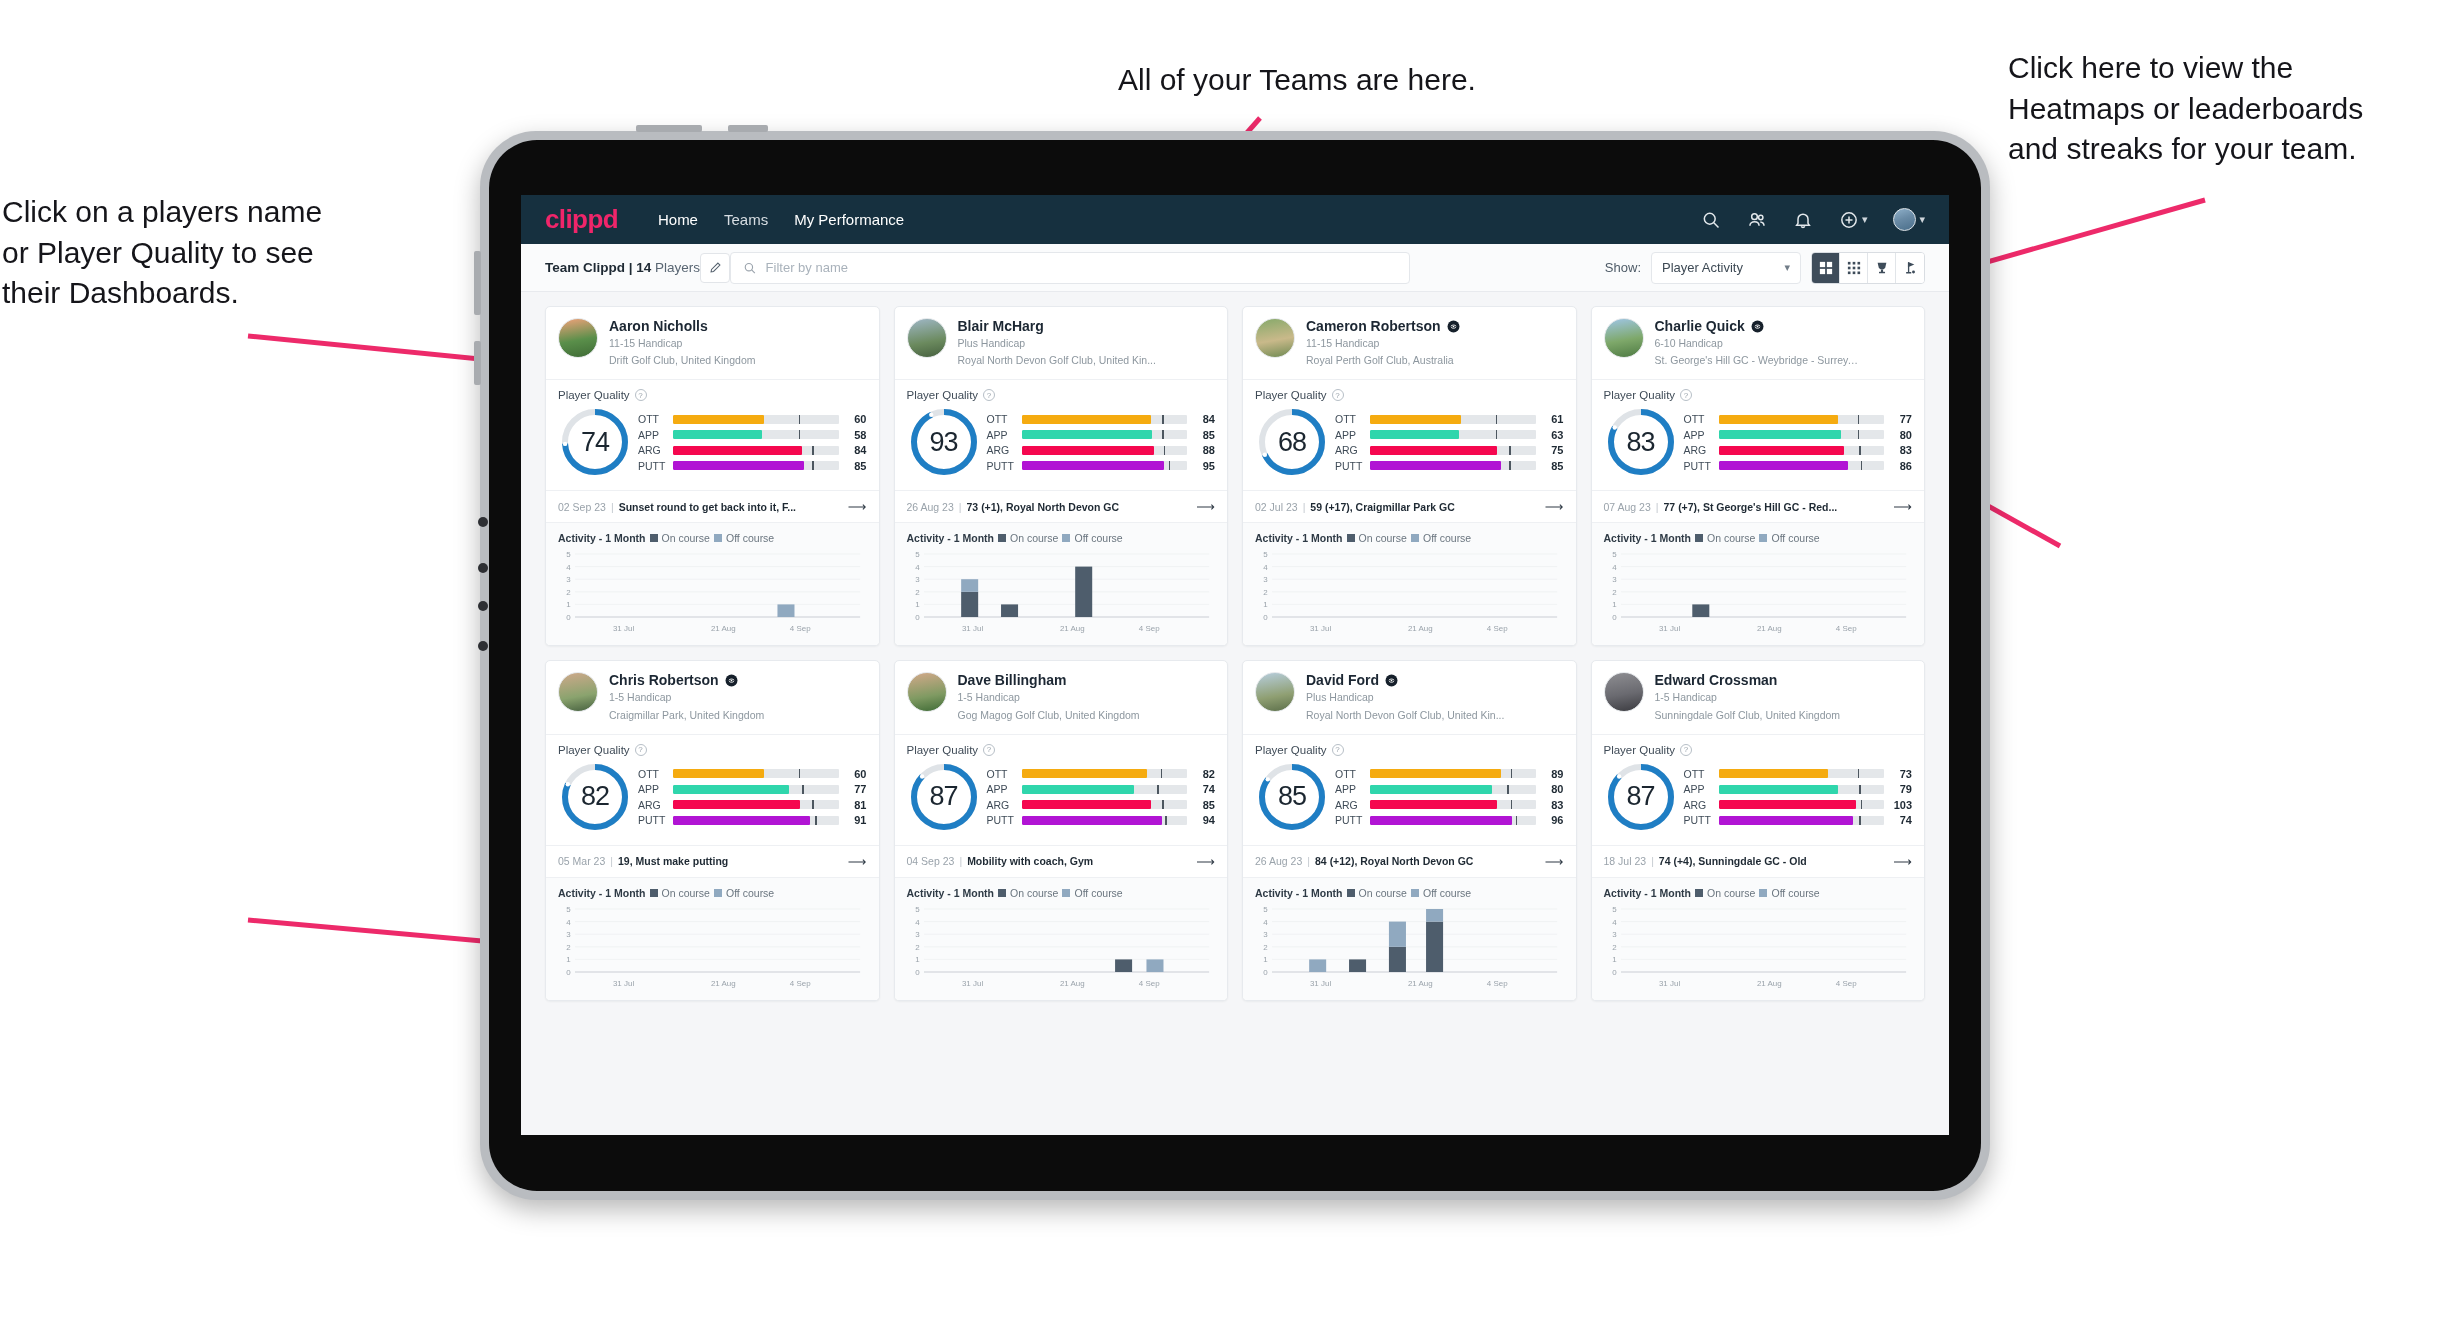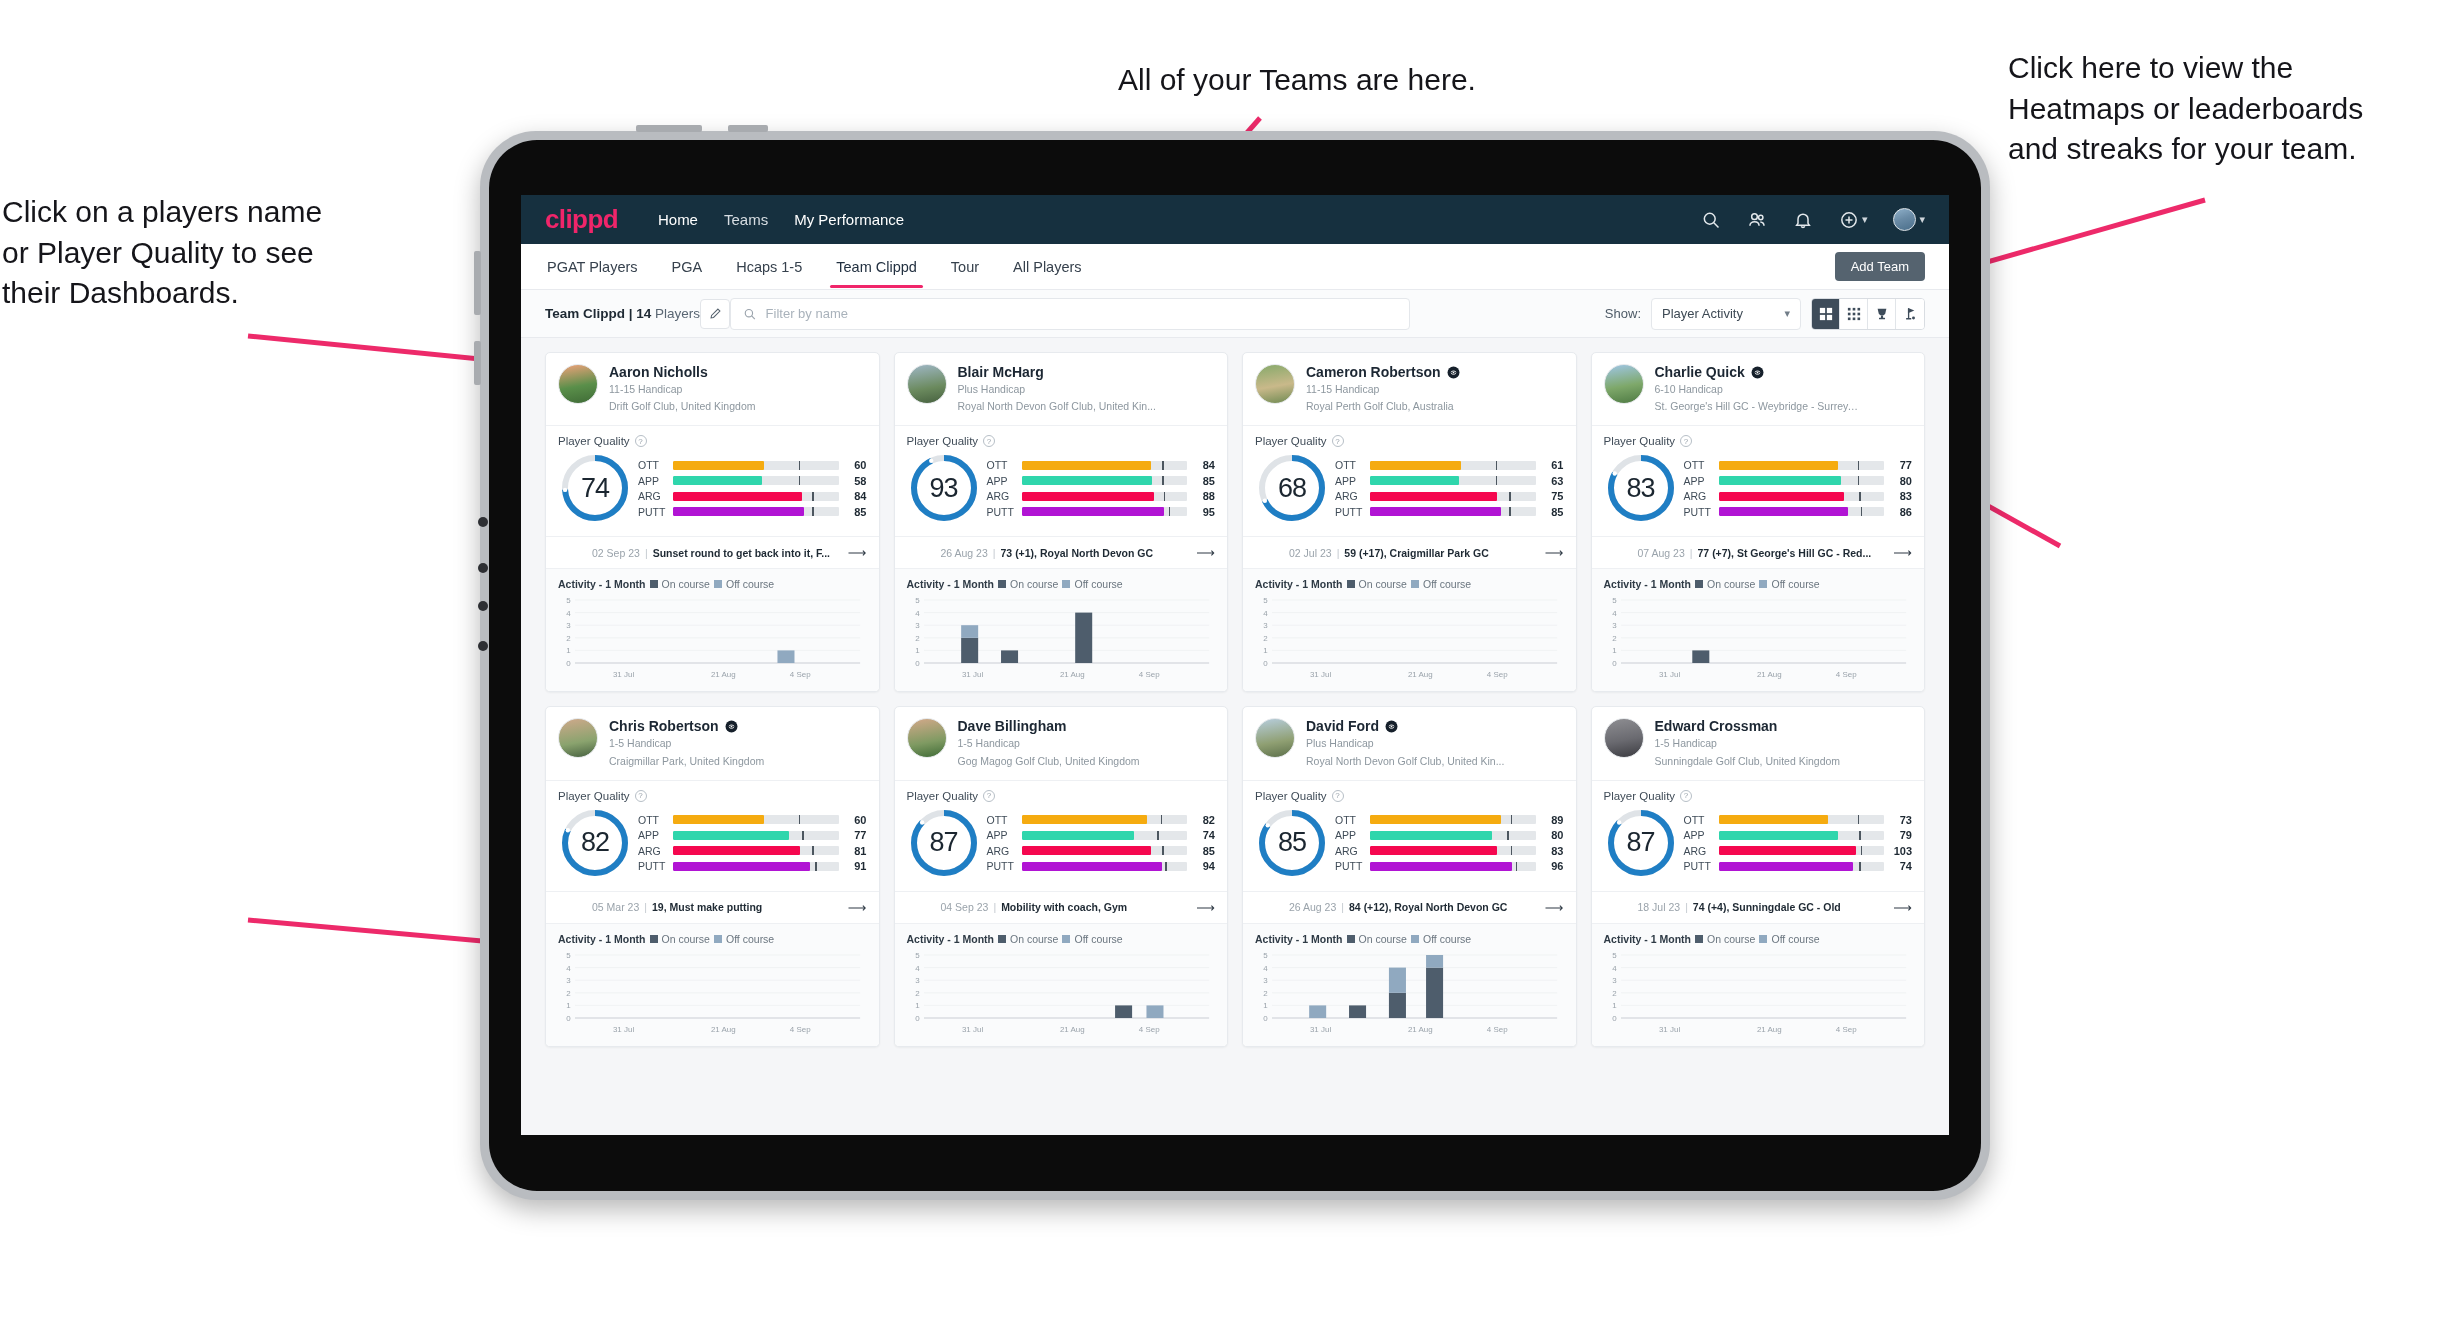--- a/index.html
+++ b/index.html
@@ -163,21 +163,21 @@
   .blab { font-size: 10.5px; color: #3f4b57; width: 29px; }
   .btrack { flex: 1; height: 9px; background: #e4e7ea; border-radius: 1px; position: relative; overflow: hidden; }
   .bfill { position: absolute; left: 0; top: 0; bottom: 0; border-radius: 1px; }
   .bmark { position: absolute; top: -1px; bottom: -1px; width: 1.6px; background: #4c565f; }
   .bval { font-size: 11px; font-weight: 700; color: #1e2933; width: 22px; text-align: right; }
 
   .lastrow {
     display: flex; align-items: center; padding: 8px 12px;
     font-size: 10.5px; border-bottom: 1px solid #eef0f3; gap: 5px;
   }
-  .ldate { color: #9aa3ab; white-space: nowrap; margin-left: 34px; }
+  .ldate { color: #9aa3ab; white-space: nowrap; }
   .lsep { color: #c3c9cf; }
   .ldesc { color: #1e2933; font-weight: 700; overflow: hidden; text-overflow: ellipsis; white-space: nowrap; }
   .larrow { margin-left: auto; color: #303b46; font-size: 13px; padding-left: 8px; }
 
   .act-sec { padding: 9px 12px 8px 12px; background: #fafbfc; }
   .act-head { display: flex; align-items: center; gap: 4px; font-size: 10.5px; color: #3f4b57; margin-bottom: 5px; flex-wrap: nowrap;}
   .act-title { font-weight: 700; color: #2e3a45; white-space: nowrap; }
   .lg { display: flex; align-items: center; gap: 4px; color: #6a757f; white-space: nowrap; }
   .sw { width: 8px; height: 8px; display: inline-block; }
   .chart { position: relative; height: 88px; }
@@ -259,29 +259,20 @@
               </svg>
             <span class="chev">▾</span>
           </span>
           <span class="withchev">
             <span class="avatar-nav"></span>
             <span class="chev">▾</span>
           </span>
         </div>
       </div>
 
-      <div class="tabrow">
-        <div class="tab">PGAT Players</div>
-        <div class="tab">PGA</div>
-        <div class="tab">Hcaps 1-5</div>
-        <div class="tab active">Team Clippd</div>
-        <div class="tab">Tour</div>
-        <div class="tab">All Players</div>
-        <button class="addteam">Add Team</button>
-      </div>
 
       <div class="filterrow">
         <div class="teamlabel">
           <b>Team Clippd | 14</b><span> Players</span>
         </div>
         <div class="editbtn">
           <svg width="13" height="13" viewBox="0 0 24 24" fill="none" stroke="#56626e" stroke-width="1.9">
               <path d="M16.5 3.8l3.7 3.7L8.4 19.3l-4.6.9.9-4.6z"></path>
             </svg>
         </div>

